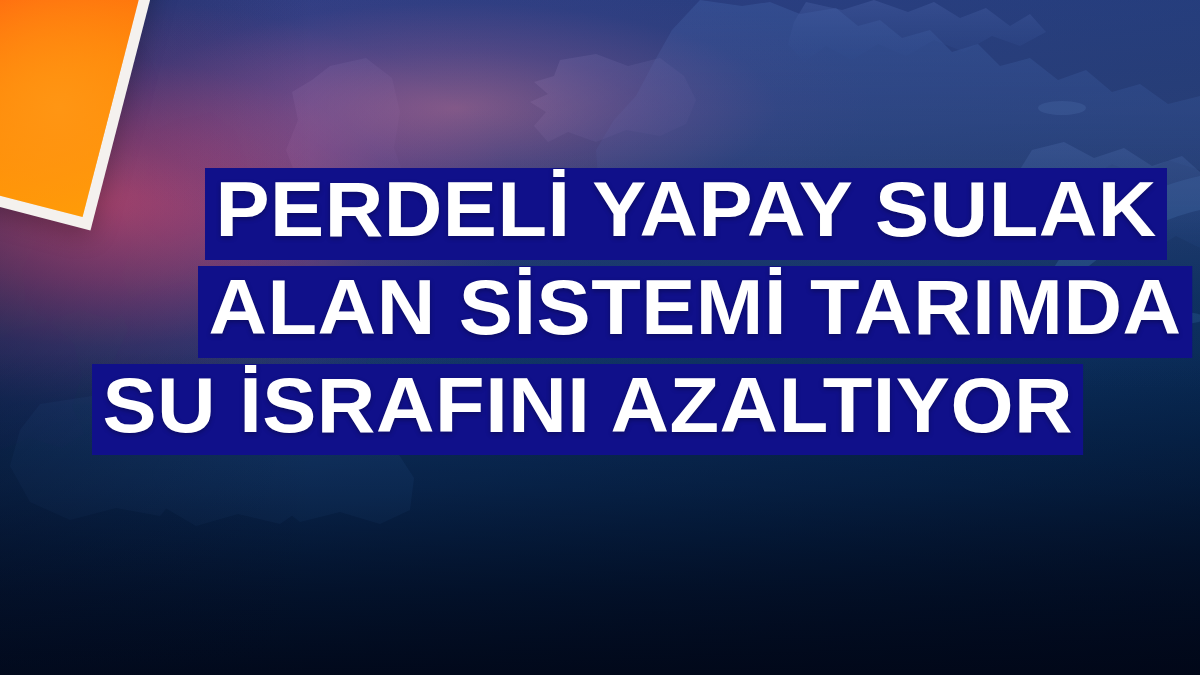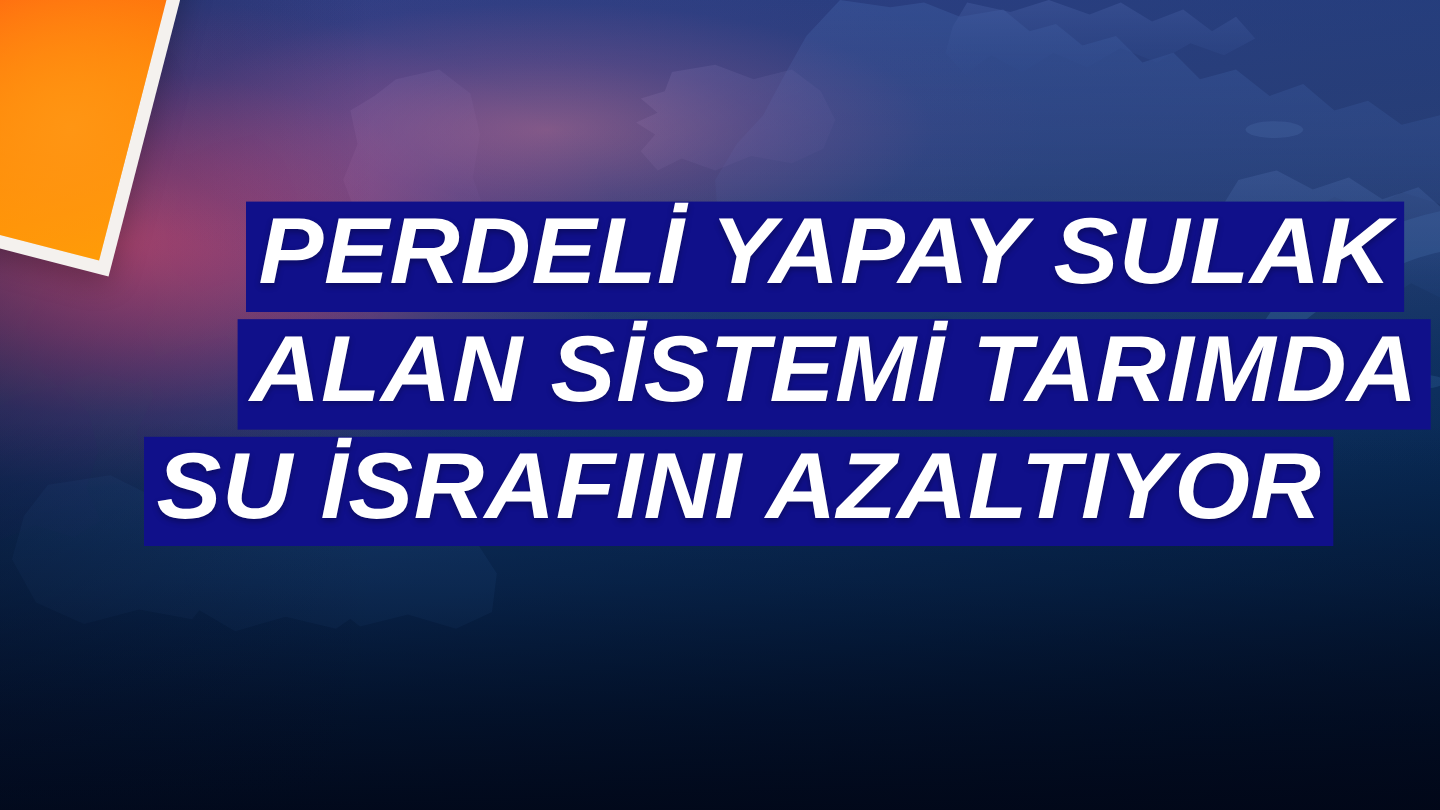--- a/index.html
+++ b/index.html
@@ -113,37 +113,36 @@
     position: absolute;
     left: 0;
     top: 168px;
     width: 1200px;
   }
   .headline-line {
     display: block;
     white-space: nowrap;
     margin: 0 16px 6px 0;
     line-height: 0.92;
-    font-style: italic;
   }
   .headline-line > span.hl {
     display: inline-block;
     background: #10108a;
     color: #ffffff;
     font-weight: 700;
     font-size: 78px;
     letter-spacing: 0.5px;
     padding: 6px 10px 14px 10px;
     transform: scaleX(1.04);
     transform-origin: left center;
     text-shadow: 0 2px 5px rgba(0,0,0,.30);
   }
   #headline-line-1 { text-align: left; padding-left: 205px; }
   #headline-line-2 { text-align: center; padding-left: 168px; }
-  #headline-line-3 { text-align: left; padding-left: 120px; }
+  #headline-line-3 { text-align: left; padding-left: 92px; }
 </style>
 </head>
 <body>
 
 <div id="stage">
 
   <div class="bg-layer" id="bg-base"></div>
 
   <div class="bg-layer" id="bg-map">
     <svg width="1200" height="675" viewBox="0 0 1200 675" preserveAspectRatio="none">

